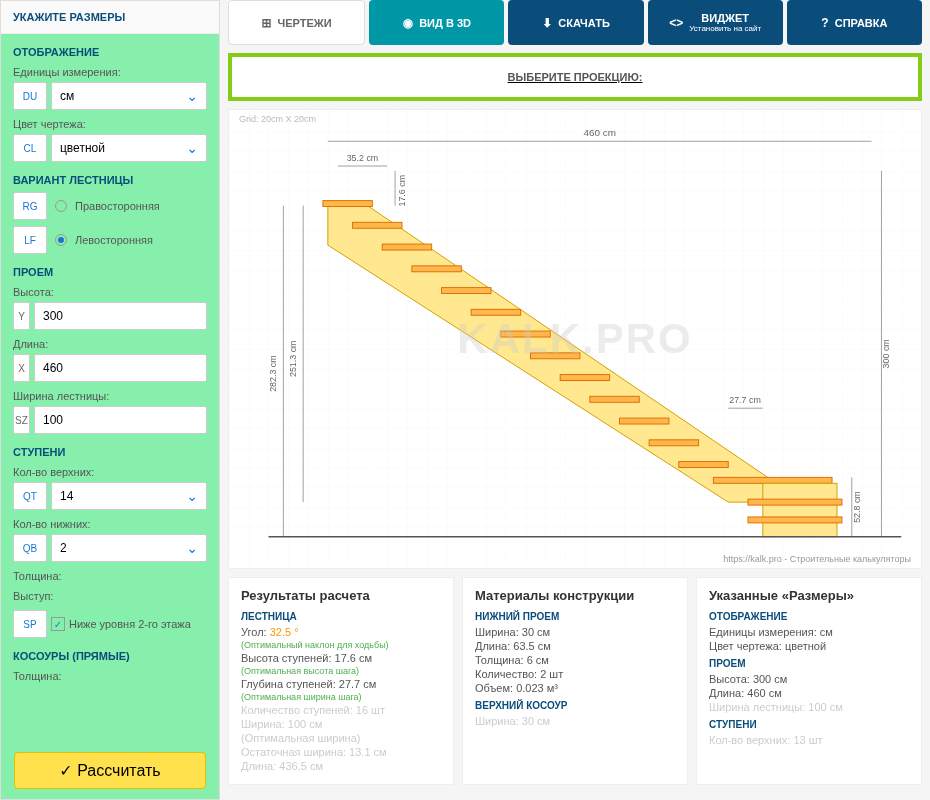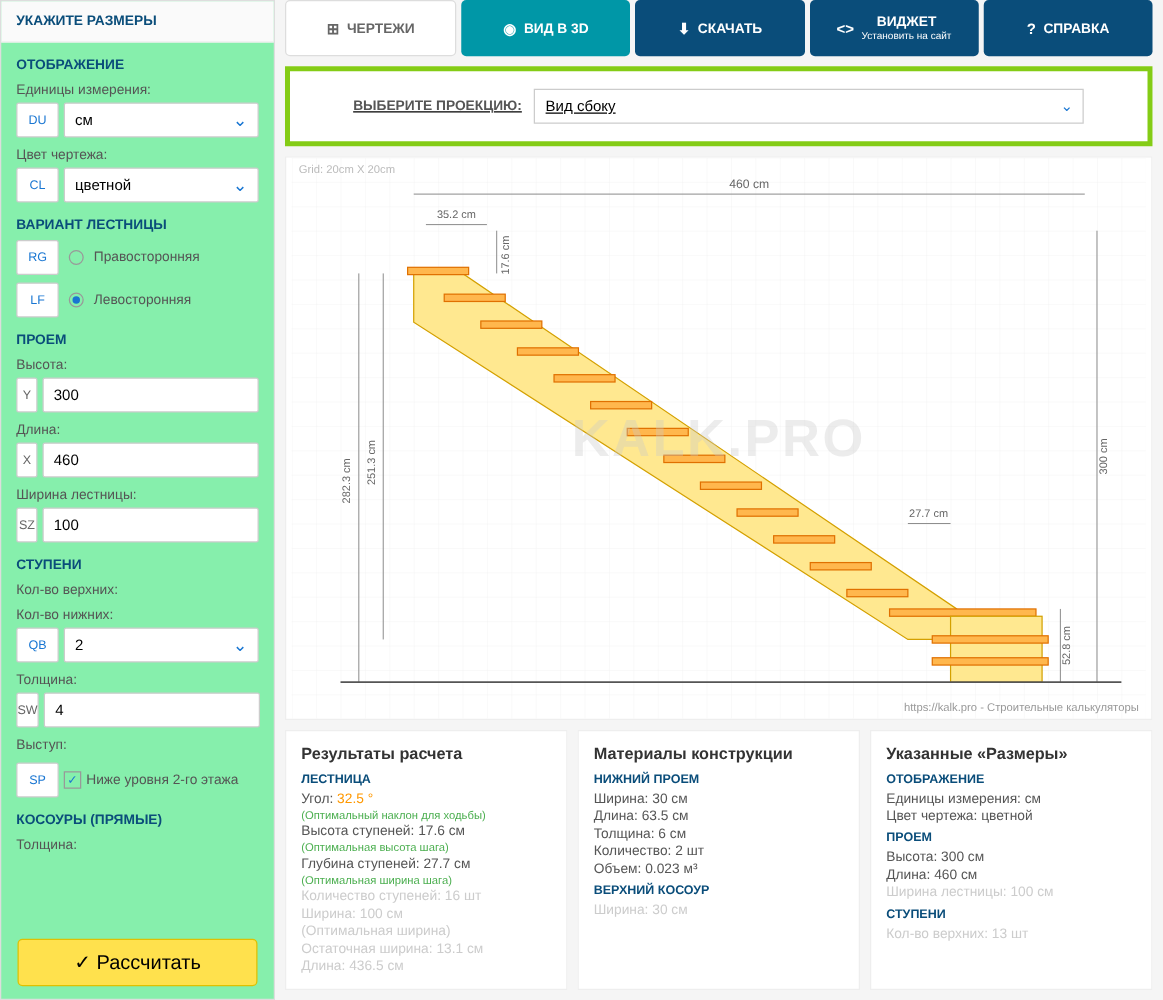--- a/index.html
+++ b/index.html
@@ -94,30 +94,30 @@
       <input class="input" value="460" style="">
     </div>
     <div class="field-label">Ширина лестницы:</div>
     <div class="field-row">
       <div class="prefix">SZ</div>
       <input class="input" value="100" style="">
     </div>
 
     <div class="section-title">СТУПЕНИ</div>
     <div class="field-label">Кол-во верхних:</div>
+    <div class="field-row">
+      <div class="prefix blue">QT</div>
+      <div class="select">14</div>
+    </div>
     <div class="field-label">Кол-во нижних:</div>
     <div class="field-row">
       <div class="prefix blue">QB</div>
       <div class="select">2</div>
     </div>
     <div class="field-label">Толщина:</div>
-    <div class="field-row">
-      <div class="prefix">SW</div>
-      <input class="input" value="4" style="">
-    </div>
     <div class="field-label">Выступ:</div>
     <div class="field-row" style="margin-top:8px; align-items:center;">
       <div class="prefix blue">SP</div>
       <div class="checkbox">✓</div>
       <span class="radio-label" style="flex:1">Ниже уровня 2-го этажа</span>
     </div>
 
     <div class="section-title">КОСОУРЫ (ПРЯМЫЕ)</div>
     <div class="field-label">Толщина:</div>
   </div>
@@ -143,21 +143,20 @@
         <div><span>ВИДЖЕТ</span><span class="tab-sub">Установить на сайт</span></div>
       </div>
     <div class="tab tab-blue">
         <span class="tab-icon">?</span>
         <span>СПРАВКА</span>
       </div>
   </div>
 
   <div class="projection-row">
     <span class="projection-label">ВЫБЕРИТЕ ПРОЕКЦИЮ:</span>
-    <div class="projection-select">Вид сбоку</div>
   </div>
 
   <div class="drawing">
     <div class="grid-label">Grid: 20cm X 20cm</div>
     <div class="watermark">KALK.PRO</div>
     <svg viewBox="0 0 700 460">
       <defs>
         <pattern id="grid" width="20" height="20" patternUnits="userSpaceOnUse">
           <path d="M 20 0 L 0 0 0 20" fill="none" stroke="#eee" stroke-width="0.5"></path>
         </pattern>

